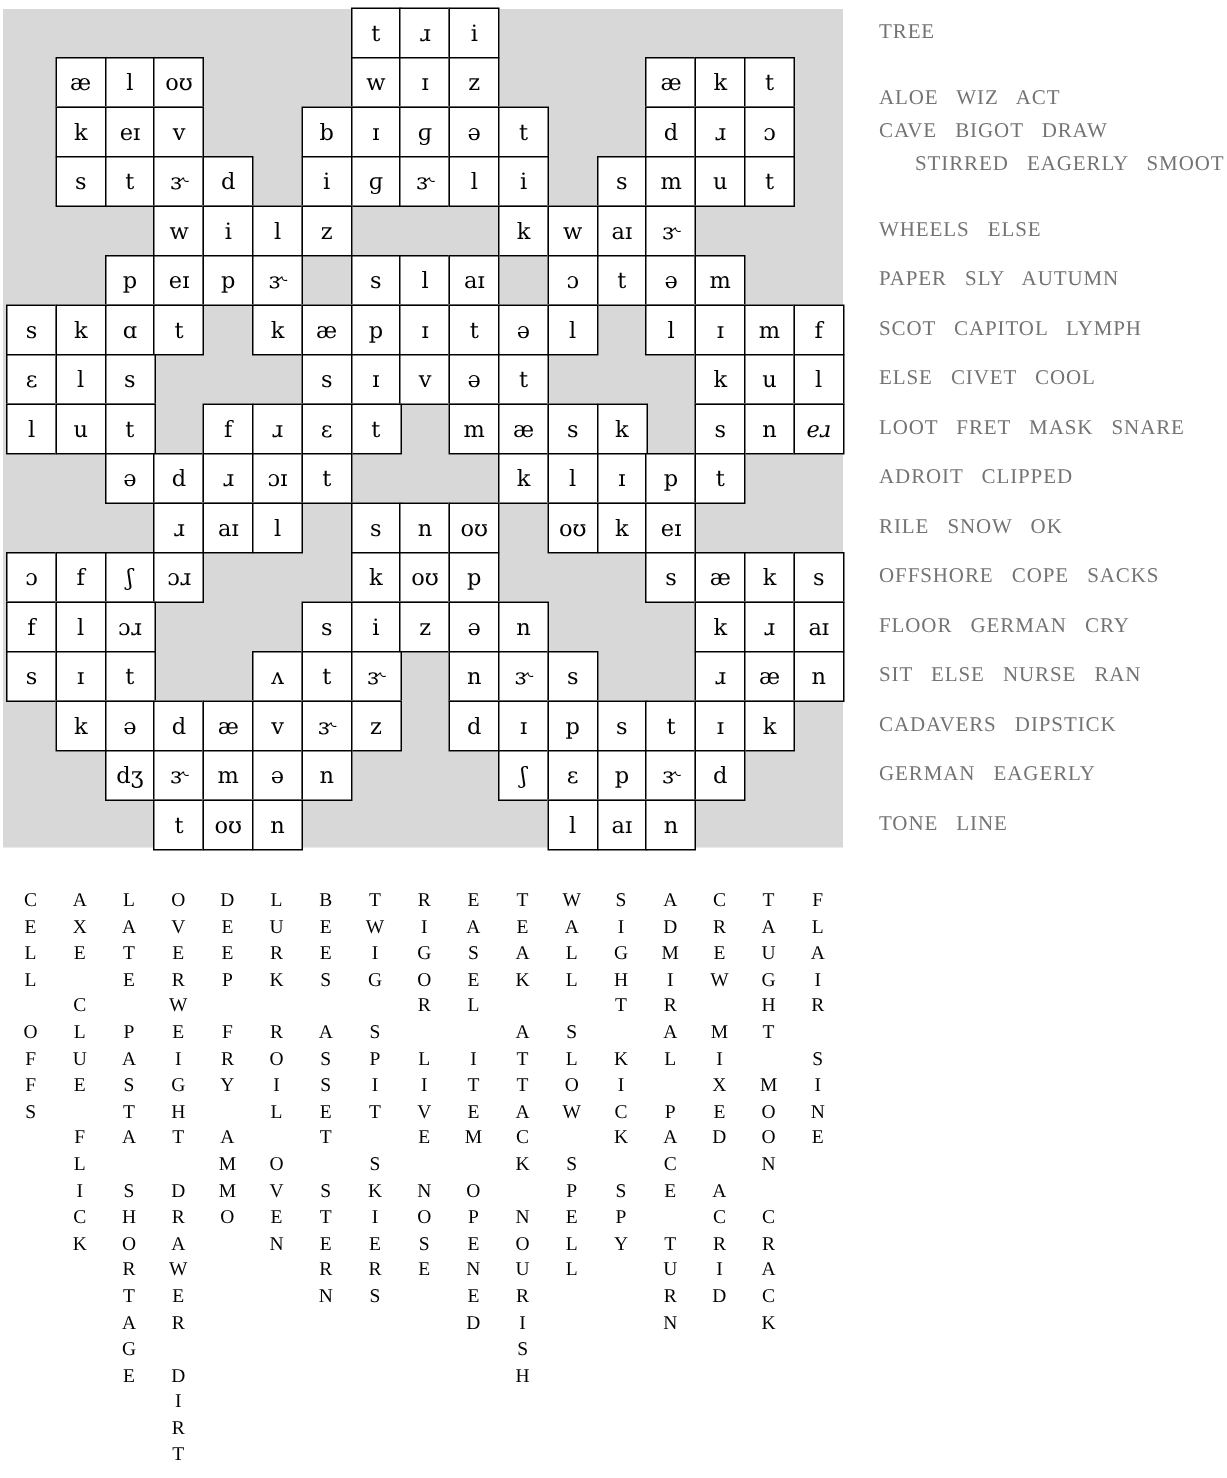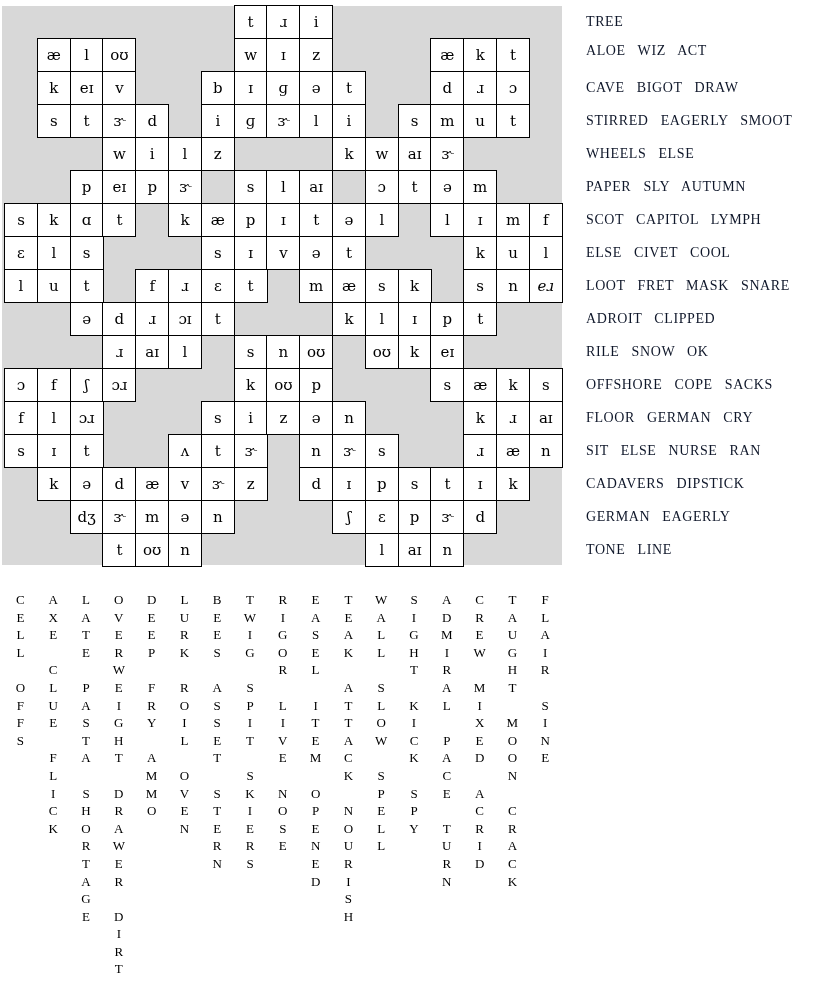--- a/index.html
+++ b/index.html
@@ -13,21 +13,21 @@
     position:absolute; width:34px; height:34px; box-sizing:border-box;
     border:1px solid #000; background:#fff;
     display:flex; align-items:center; justify-content:center;
     font-family:"DejaVu Serif","Liberation Serif",serif;
     font-size:15px; line-height:1; color:#000;
     white-space:nowrap;
   }
   .listrow {
     position:absolute; left:586px; height:33px; line-height:33px;
     font-size:14px; letter-spacing:0.6px; word-spacing:8px;
-    white-space:nowrap; color:#0f172a;
+    white-space:nowrap; color:#737373;
   }
   .bcol {
     position:absolute; top:591px; width:22px; text-align:center;
     font-size:13px; line-height:17.6px; letter-spacing:0;
     white-space:pre-line; color:#000;
     font-family:"Liberation Serif", serif;
   }
 </style>
 </head>
 <body>
@@ -209,23 +209,23 @@
       <div class="cell" style="left: 463.2px; top: 500px;">d</div>
       <div class="cell" style="left: 102.4px; top: 533px;">t</div>
       <div class="cell" style="left: 135.2px; top: 533px;">oʊ</div>
       <div class="cell" style="left: 168px; top: 533px;">n</div>
       <div class="cell" style="left: 364.8px; top: 533px;">l</div>
       <div class="cell" style="left: 397.6px; top: 533px;">aɪ</div>
       <div class="cell" style="left: 430.4px; top: 533px;">n</div>
     </div>
   <div>
       <div class="listrow" style="top: 5px;">TREE</div>
-      <div class="listrow" style="top: 34px;">ALOE WIZ ACT</div>
+      <div class="listrow" style="top: 49px;">ALOE WIZ ACT</div>
       <div class="listrow" style="top: 71px;">CAVE BIGOT DRAW</div>
-      <div class="listrow" style="top: 104px;">STIRRED EAGERLY SMOOT</div>
+      <div class="listrow" style="top: 93px; margin-left: 24px;">STIRRED EAGERLY SMOOT</div>
       <div class="listrow" style="top: 137px;">WHEELS ELSE</div>
       <div class="listrow" style="top: 170px;">PAPER SLY AUTUMN</div>
       <div class="listrow" style="top: 203px;">SCOT CAPITOL LYMPH</div>
       <div class="listrow" style="top: 236px;">ELSE CIVET COOL</div>
       <div class="listrow" style="top: 269px;">LOOT FRET MASK SNARE</div>
       <div class="listrow" style="top: 302px;">ADROIT CLIPPED</div>
       <div class="listrow" style="top: 335px;">RILE SNOW OK</div>
       <div class="listrow" style="top: 368px;">OFFSHORE COPE SACKS</div>
       <div class="listrow" style="top: 401px;">FLOOR GERMAN CRY</div>
       <div class="listrow" style="top: 434px;">SIT ELSE NURSE RAN</div>

